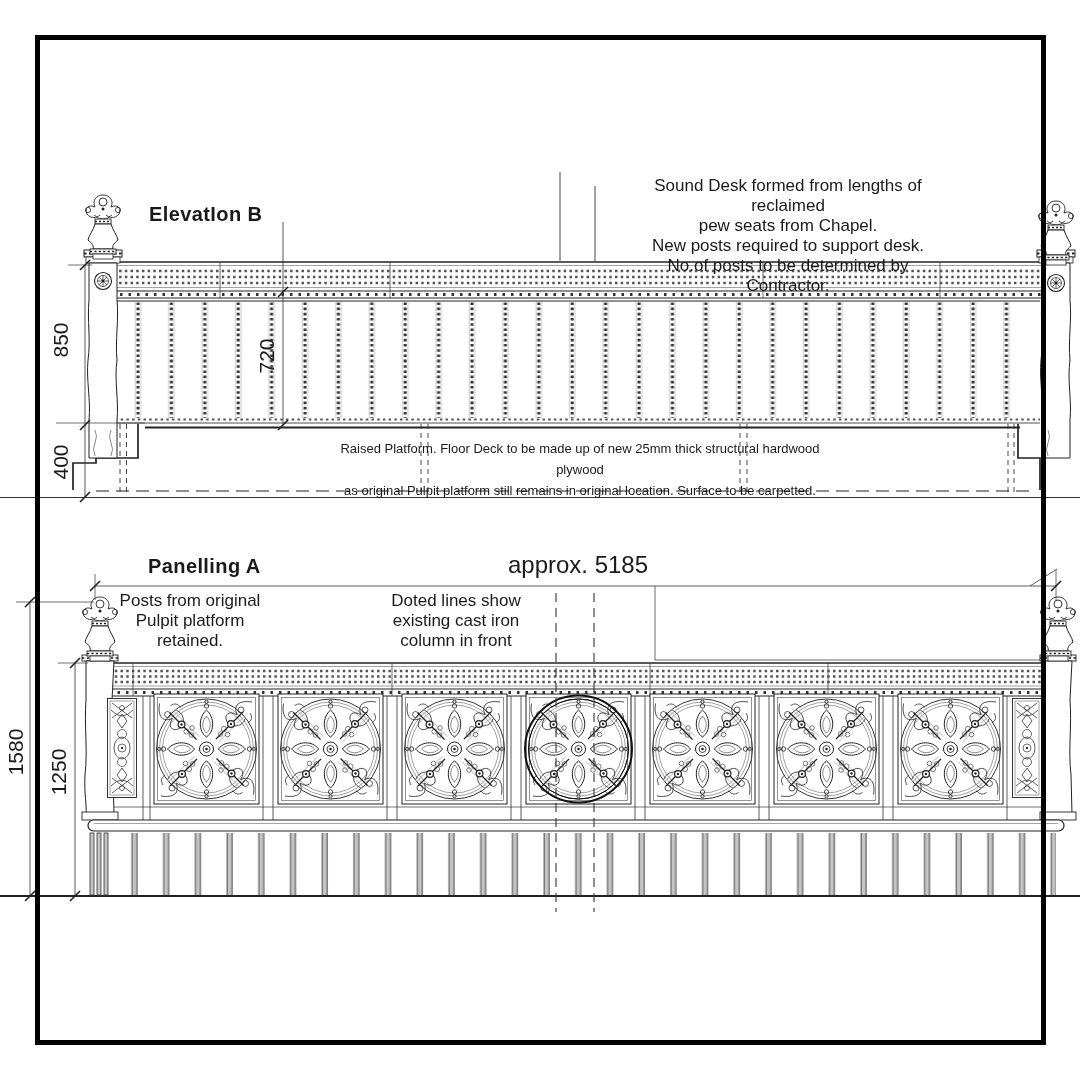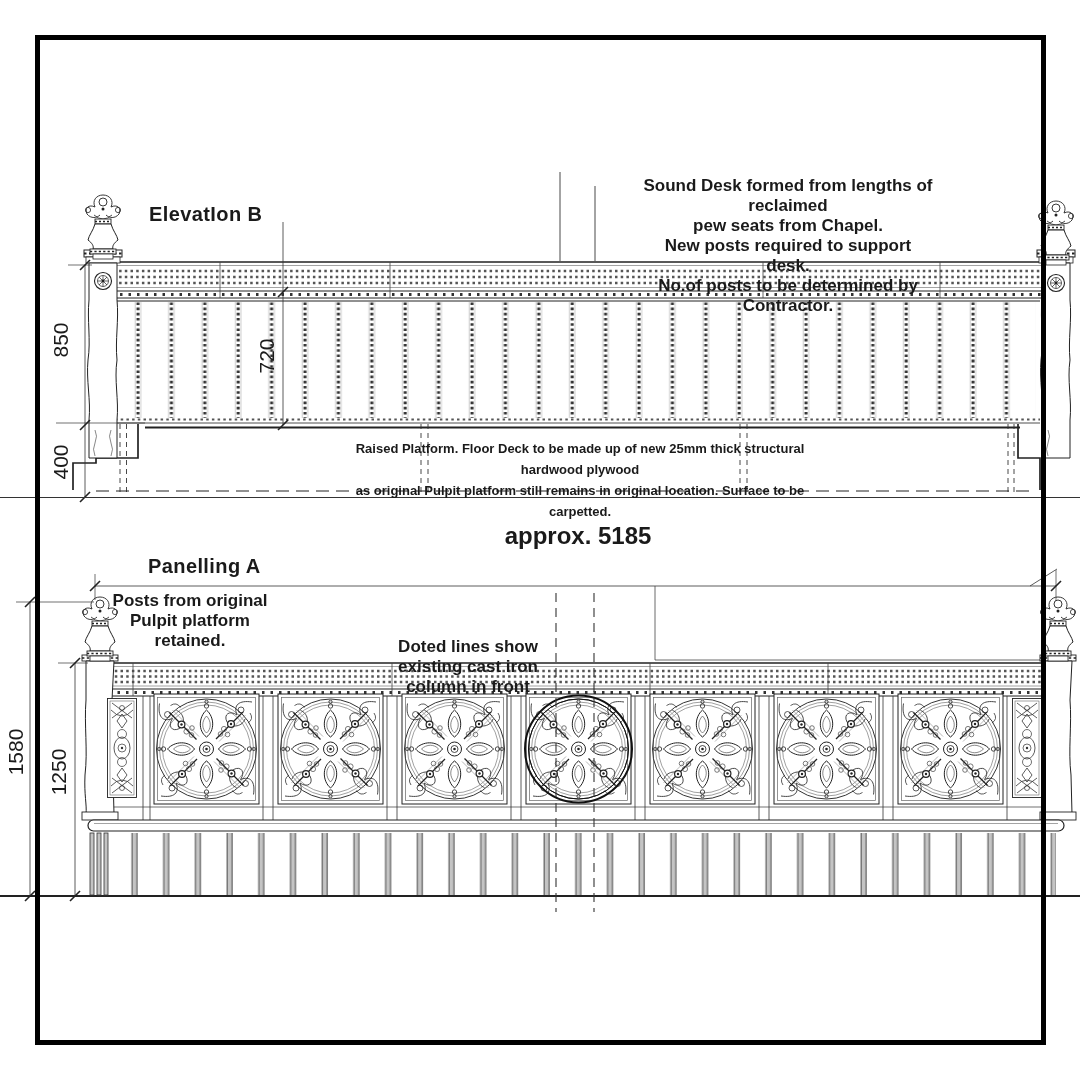--- a/index.html
+++ b/index.html
@@ -1,21 +1,21 @@
 <!DOCTYPE html>
 <html><head>
 <meta charset="utf-8">
 <style>
   html,body{margin:0;padding:0;background:#fff;}
   body{width:1080px;height:1080px;position:relative;overflow:hidden;
        font-family:"Liberation Sans", sans-serif;color:#1a1a1a;}
   .sheet{position:absolute;inset:0;}
   svg{position:absolute;left:0;top:0;}
   .txt{position:absolute;white-space:pre-line;line-height:1.18;}
-  .center{transform:translateX(-50%);text-align:center;font-weight:bold;}
+  .center{transform:translateX(-50%);text-align:center;}
   .lbl{font-weight:bold;font-size:20px;letter-spacing:.4px;}
   .note{font-size:17px;line-height:20px;}
   .bignote{font-size:13px;line-height:21px;}
   .dimtext{font-size:21px;}
   .rot{transform:translate(-50%,-50%) rotate(-90deg);transform-origin:center;}
   .widthdim{font-size:24px;}
 </style>
 </head>
 <body>
 
@@ -320,27 +320,27 @@
 as original Pulpit platform still remains in original location.  Surface to be carpetted.</div>
 
 <div class="txt dimtext rot" style="left:61px;top:340px;">850</div>
 
 <div class="txt dimtext rot" style="left:267px;top:356px;">720</div>
 
 <div class="txt dimtext rot" style="left:61px;top:462px;">400</div>
 
 <div class="txt lbl" style="left:148px;top:555px;">Panelling A</div>
 
-<div class="txt widthdim center" style="left:578px;top:522px;">approx. 5185</div>
+<div class="txt widthdim center" style="left:578px;top:551px;">approx. 5185</div>
 
 <div class="txt note center" style="left:190px;top:591px;">Posts from original
 Pulpit platform
 retained.</div>
 
-<div class="txt note center" style="left:468px;top:591px;margin-top:46px;">Doted lines show
+<div class="txt note center" style="left:456px;top:591px;">Doted lines show
 existing cast iron
 column in front</div>
 
 
 <div class="txt dimtext rot" style="left:16px;top:752px;">1580</div>
 
 <div class="txt dimtext rot" style="left:59px;top:772px;">1250</div>
 
 </div>
 

